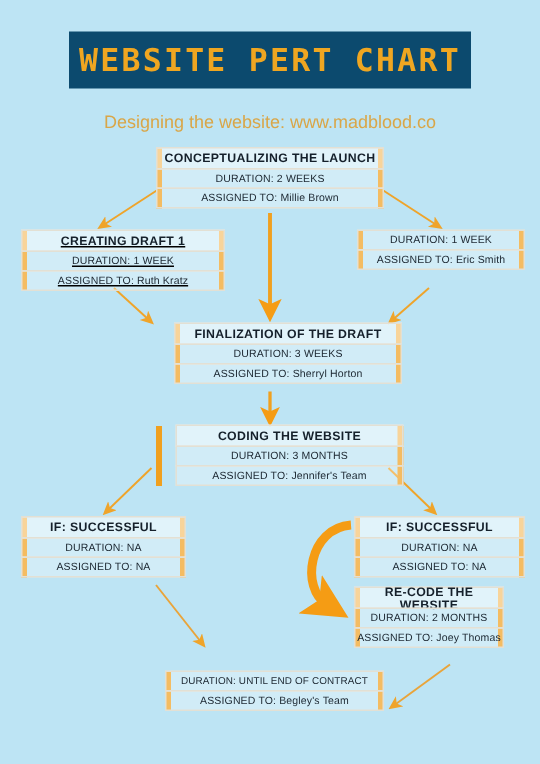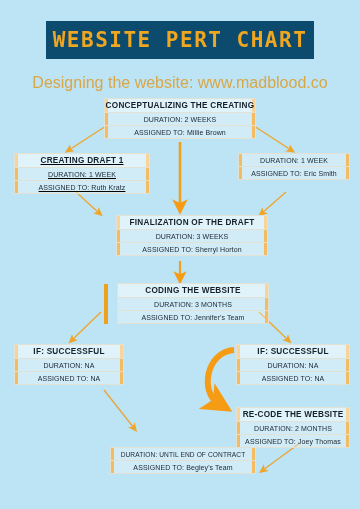--- a/index.html
+++ b/index.html
@@ -19,21 +19,21 @@
     display:flex;align-items:center;justify-content:center;
   }
   .title-text{
     color:#efa621;
     font-family:"DejaVu Sans Mono", monospace;
     font-size:21px;font-weight:700;letter-spacing:1.5px;
     white-space:nowrap;
   }
   .subtitle{
     position:absolute;left:0;top:74px;width:360px;text-align:center;
-    color:#d9a648;font-size:16px;
+    color:#d9a648;font-size:12px;
   }
 
   
   .node{position:absolute;display:flex;flex-direction:column;}
   .node .bar-l,.node .bar-r{
     position:absolute;top:0;bottom:0;width:4px;background:#f0a01f;
   }
   .node .bar-l{left:0;}
   .node .bar-r{right:0;}
   .row{
@@ -58,21 +58,21 @@
   .row.sub.tight{font-size:6.6px;}
 
   
   #n-concept{left:104px;top:99px;width:152px;}
   #n-draft1 {left:14px; top:154px;width:136px;text-decoration:underline;}
   #n-draft2 {left:238px;top:154px;width:112px;}
   #n-final  {left:116px;top:216px;width:152px;}
   #n-coding {left:104px;top:284px;width:152px;padding-left:13px;}
   #n-succ-l {left:14px; top:345px;width:110px;}
   #n-succ-r {left:236px;top:345px;width:114px;}
-  #n-recode {left:236px;top:408px;width:114px;}
+  #n-recode {left:236px;top:392px;width:100px;}
   #n-launch {left:110px;top:448px;width:146px;}
 
   
   svg.links{position:absolute;left:0;top:0;width:360px;height:509px;pointer-events:none;}
 </style>
 </head>
 <body>
 
 <div id="stage">
 
@@ -113,21 +113,21 @@
     <path d="M234,350 C206,352 200,392 218,403" fill="none" stroke="#f59c14" stroke-width="6" stroke-linecap="butt" marker-end="url(#ah-curve)"></path>
 
     <line x1="104" y1="390" x2="134" y2="428" stroke="#e9a43a" stroke-width="1.3" marker-end="url(#ah-thin)"></line>
 
     <line x1="300" y1="443" x2="263" y2="470" stroke="#e9a43a" stroke-width="1.3" marker-end="url(#ah-thin)"></line>
   </svg>
 
   <div class="node" id="n-concept">
     <div class="bar-l"></div>
     <div class="bar-r"></div>
-    <div class="row head">CONCEPTUALIZING THE CREATING</div>
+    <div class="row head">CONCEPTUALIZING THE LAUNCH</div>
     <div class="row sub">DURATION: 2 WEEKS</div>
     <div class="row sub">ASSIGNED TO: Millie Brown</div>
   </div>
 
   <div class="node" id="n-draft1">
     <div class="bar-l"></div>
     <div class="bar-r"></div>
     <div class="row head">CREATING DRAFT 1</div>
     <div class="row sub">DURATION: 1 WEEK</div>
     <div class="row sub">ASSIGNED TO: Ruth Kratz</div>

